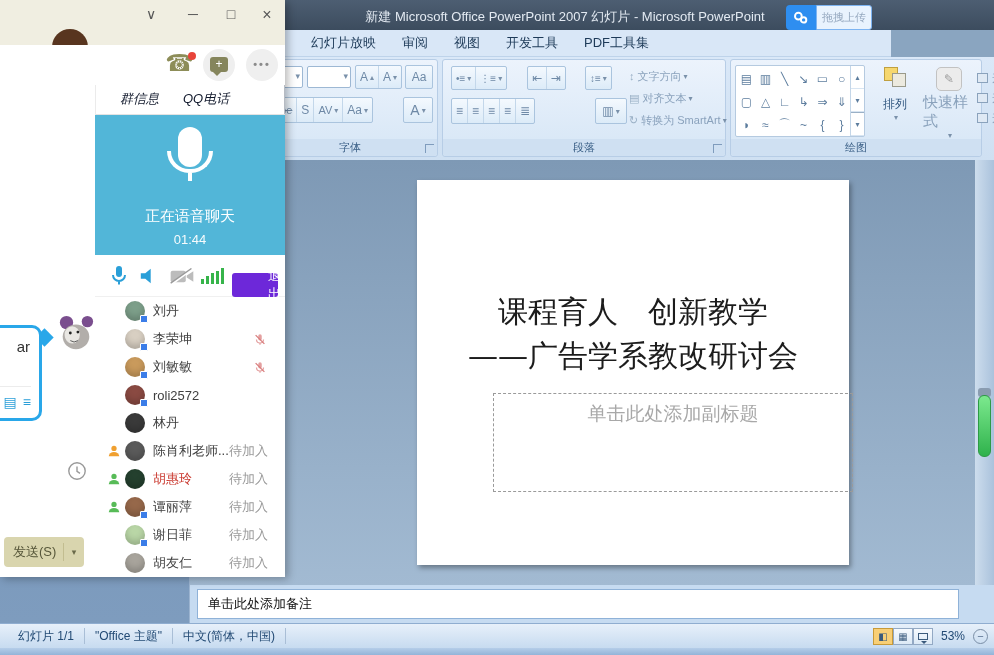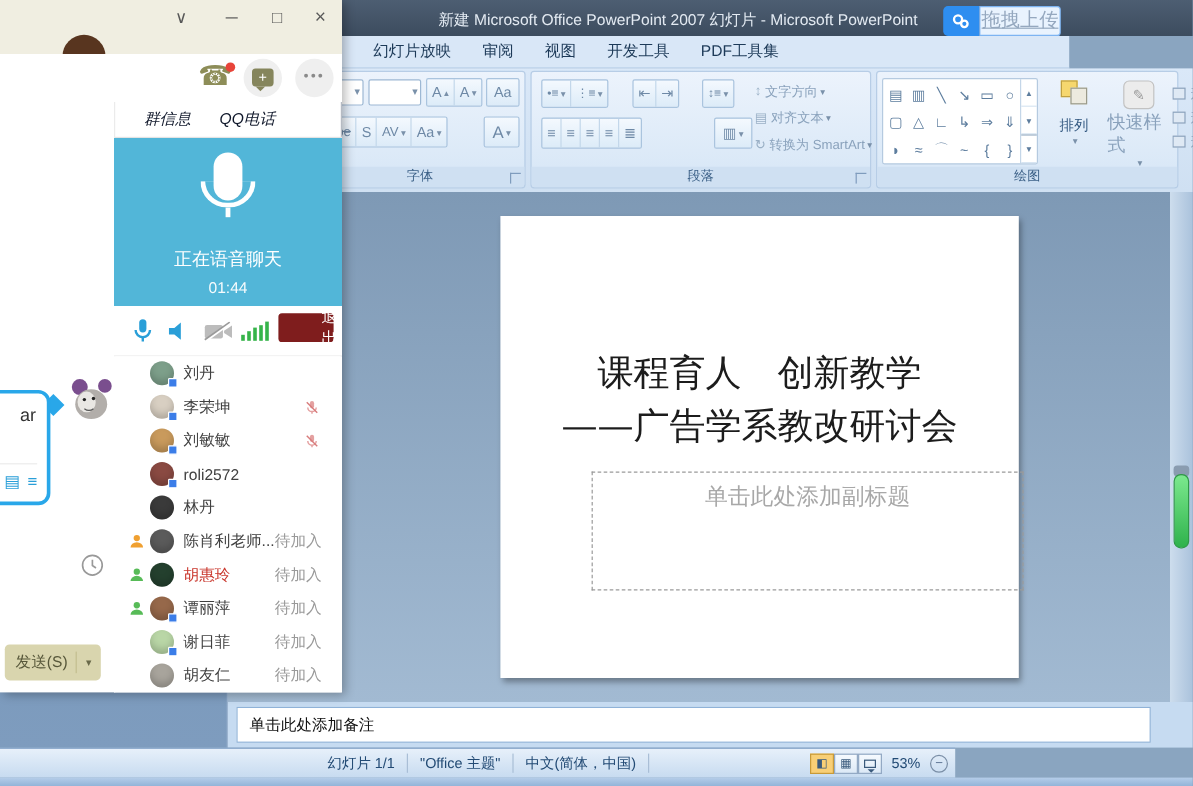--- a/index.html
+++ b/index.html
@@ -6,21 +6,21 @@
   html,body { width:994px; height:655px; overflow:hidden; }
   body { font-family:"Liberation Sans","DejaVu Sans",sans-serif; position:relative; background:#8aa5c0; }
   .abs { position:absolute; }
   .ctr { display:flex; align-items:center; justify-content:center; }
 
   
   .ppt-titlebar { left:0; top:0; width:994px; height:30px; background:linear-gradient(#4d5e72,#3c4c5e); }
   .ppt-title { left:330px; top:8px; width:470px; text-align:center; color:#e3eaf2; font-size:13px; white-space:nowrap; }
   .baidu-wrap { left:786px; top:5px; height:25px; display:flex; }
   .baidu-logo { width:30px; height:25px; background:#2e8ef0; border-radius:4px 0 0 4px; display:flex; align-items:center; justify-content:center; }
-  .baidu-btn { width:68px; height:25px; background:#e9f3fe; border:1px solid #7db4f2; border-radius:0 3px 3px 0; font-size:16px; color:#95a8bf; display:flex; align-items:center; justify-content:center;text-decoration:underline; }
+  .baidu-btn { width:56px; height:25px; background:#e9f3fe; border:1px solid #7db4f2; border-radius:0 3px 3px 0; font-size:11px; color:#95a8bf; display:flex; align-items:center; justify-content:center; }
 
   .ppt-tabrow { left:0; top:30px; width:891px; height:27px; background:#d9e7f7; border-bottom:1px solid #bed3ea; display:flex; padding-left:298px; }
   .ppt-tab { padding:0 13px; line-height:26px; font-size:13px; color:#1d3a58; cursor:default; }
 
   .ppt-ribbon { left:0; top:57px; width:994px; height:103px; background:linear-gradient(#dae8f8,#cfe0f2); }
   .rgroup { position:absolute; top:2px; height:98px; border:1px solid #b7cde6; border-radius:3px; background:linear-gradient(#ecf3fc,#d6e6f6); }
   .rlabel { position:absolute; left:0; right:0; bottom:0; height:17px; background:#cfe0f2; border-radius:0 0 3px 3px; text-align:center; font-size:11px; color:#3a5f86; line-height:17px;font-family:Liberation Serif, serif; }
   .launcher { position:absolute; right:3px; bottom:3px; width:9px; height:9px; border-left:1px solid #7f9cbd; border-top:1px solid #7f9cbd; }
   .combo { position:absolute; height:22px; background:#fff; border:1px solid #9db8d4; border-radius:2px; }
   .combo .dd { position:absolute; right:2px; top:4px; font-size:9px; color:#7a91aa; }
@@ -50,21 +50,21 @@
   .slide-title { position:absolute; left:0; top:110px; width:100%; text-align:center; font-family:"DejaVu Serif","Liberation Serif",serif; font-size:30px; line-height:44px; color:#1c1c1c; }
   .subtitle-box { position:absolute; left:76px; top:213px; width:360px; height:99px; border:1px dashed #9a9a9a; }
   .subtitle-text { margin-top:7px; text-align:center; font-family:"DejaVu Serif","Liberation Serif",serif; font-size:19px; color:#a8a8a8; }
   .scrollstrip { left:975px; top:160px; width:19px; height:425px; background:linear-gradient(90deg,#cddded,#aac2dc); }
   .scroll-cap { position:absolute; left:3px; top:228px; width:13px; height:9px; background:#8a9cb0; border-radius:3px; }
   .scroll-thumb { position:absolute; left:3px; top:235px; width:13px; height:62px; background:linear-gradient(#7ce98e,#2fb24c); border:1px solid #2e9a46; border-radius:6px; }
 
   .notes-pane { left:190px; top:585px; width:804px; height:38px; background:#c6dbf1; }
   .notes-box { position:absolute; left:7px; top:4px; width:762px; height:30px; background:#fff; border:1px solid #8fb2d8; font-size:13px; color:#111; line-height:28px; padding-left:10px; }
 
-  .statusbar { left:0; top:623px; width:796px; height:25px; background:linear-gradient(#e7f0fa,#c7dbf0); border-top:1px solid #8fadd0; display:flex; align-items:center; padding-left:8px;justify-content:center; }
+  .statusbar { left:0; top:623px; width:994px; height:25px; background:linear-gradient(#e7f0fa,#c7dbf0); border-top:1px solid #8fadd0; display:flex; align-items:center; padding-left:8px; }
   .sb-item { padding:0 10px; font-size:12px; color:#224a74; white-space:nowrap; }
   .sb-sep { width:1px; height:16px; background:#a9bed6; }
   .sb-right { position:absolute; right:6px; top:0; height:24px; display:flex; align-items:center; gap:6px; }
   .viewbtns { display:flex; }
   .vbtn { width:20px; height:17px; border:1px solid #93a9c4; background:linear-gradient(#f6fafe,#dce9f6); display:flex; align-items:center; justify-content:center; font-size:10px; color:#3a5a7c; }
   .vbtn.active { background:#f8cf76; border-color:#c89a38; }
   .ss-ic { width:10px; height:7px; border:1px solid #3a5a7c; position:relative; }
   .ss-ic::after { content:""; position:absolute; left:2px; top:7px; border-left:3px solid transparent; border-right:3px solid transparent; border-top:3px solid #3a5a7c; }
   .zoomout { width:15px; height:15px; border:1.5px solid #7a8ea6; border-radius:50%; color:#5a7292; font-size:11px; display:flex; align-items:center; justify-content:center; }
   .bottomedge { left:0; top:648px; width:994px; height:7px; background:linear-gradient(#b5cde9,#93b4d8); }
@@ -87,21 +87,21 @@
 
   .voicepanel { position:absolute; left:95px; top:115px; width:190px; height:140px; background:#52b6d8; }
   .micwrap { position:absolute; left:0; top:12px; width:100%; }
   .mic-cap { width:24px; height:40px; background:#fff; border-radius:12px; margin:0 auto; }
   .mic-arc { width:46px; height:22px; border:4px solid #fff; border-top:none; border-radius:0 0 26px 26px; margin:-16px auto 0; }
   .mic-stem { width:4px; height:8px; background:#fff; margin:0 auto; }
   .voice-status { position:absolute; left:0; top:92px; width:100%; text-align:center; color:#fff; font-size:15px; }
   .voice-time { position:absolute; left:0; top:117px; width:100%; text-align:center; color:rgba(255,255,255,0.95); font-size:13px; }
 
   .callctl { position:absolute; left:95px; top:255px; width:190px; height:42px; background:#fff; border-bottom:1px solid #f0f0f0; }
-  .exitbtn { position:absolute; left:137px; top:6px; width:46px; height:24px; background:#7f1d1d; border-radius:3px; color:#fff; font-size:13px; display:flex; align-items:center; justify-content:center;padding-left:39px; }
+  .exitbtn { position:absolute; left:137px; top:18px; width:46px; height:24px; background:#6d28d9; border-radius:3px; color:#fff; font-size:13px; display:flex; align-items:center; justify-content:center;padding-left:39px; }
   .sigbars { position:absolute; left:106px; top:13px; display:flex; align-items:flex-end; gap:2px; height:16px; }
   .sigbars div { width:3px; background:#36b44a; }
 
   .memberlist { position:absolute; left:95px; top:297px; width:190px; height:280px; background:#fff; }
   .mrow { display:flex; align-items:center; height:28px; padding-left:12px; position:relative; }
   .pslot { width:18px; display:flex; align-items:center; }
   .avatar { width:20px; height:20px; border-radius:50%; position:relative; box-shadow:inset 0 -4px 6px rgba(0,0,0,0.18); flex:none; }
   .avbadge { position:absolute; right:-3px; bottom:-2px; width:8px; height:8px; background:#3b7de8; border:1px solid #fff; border-radius:1px; }
   .mname { font-size:13px; color:#404040; margin-left:8px; white-space:nowrap; }
   .mstatus { position:absolute; right:17px; font-size:13px; color:#9a9a9a; }

